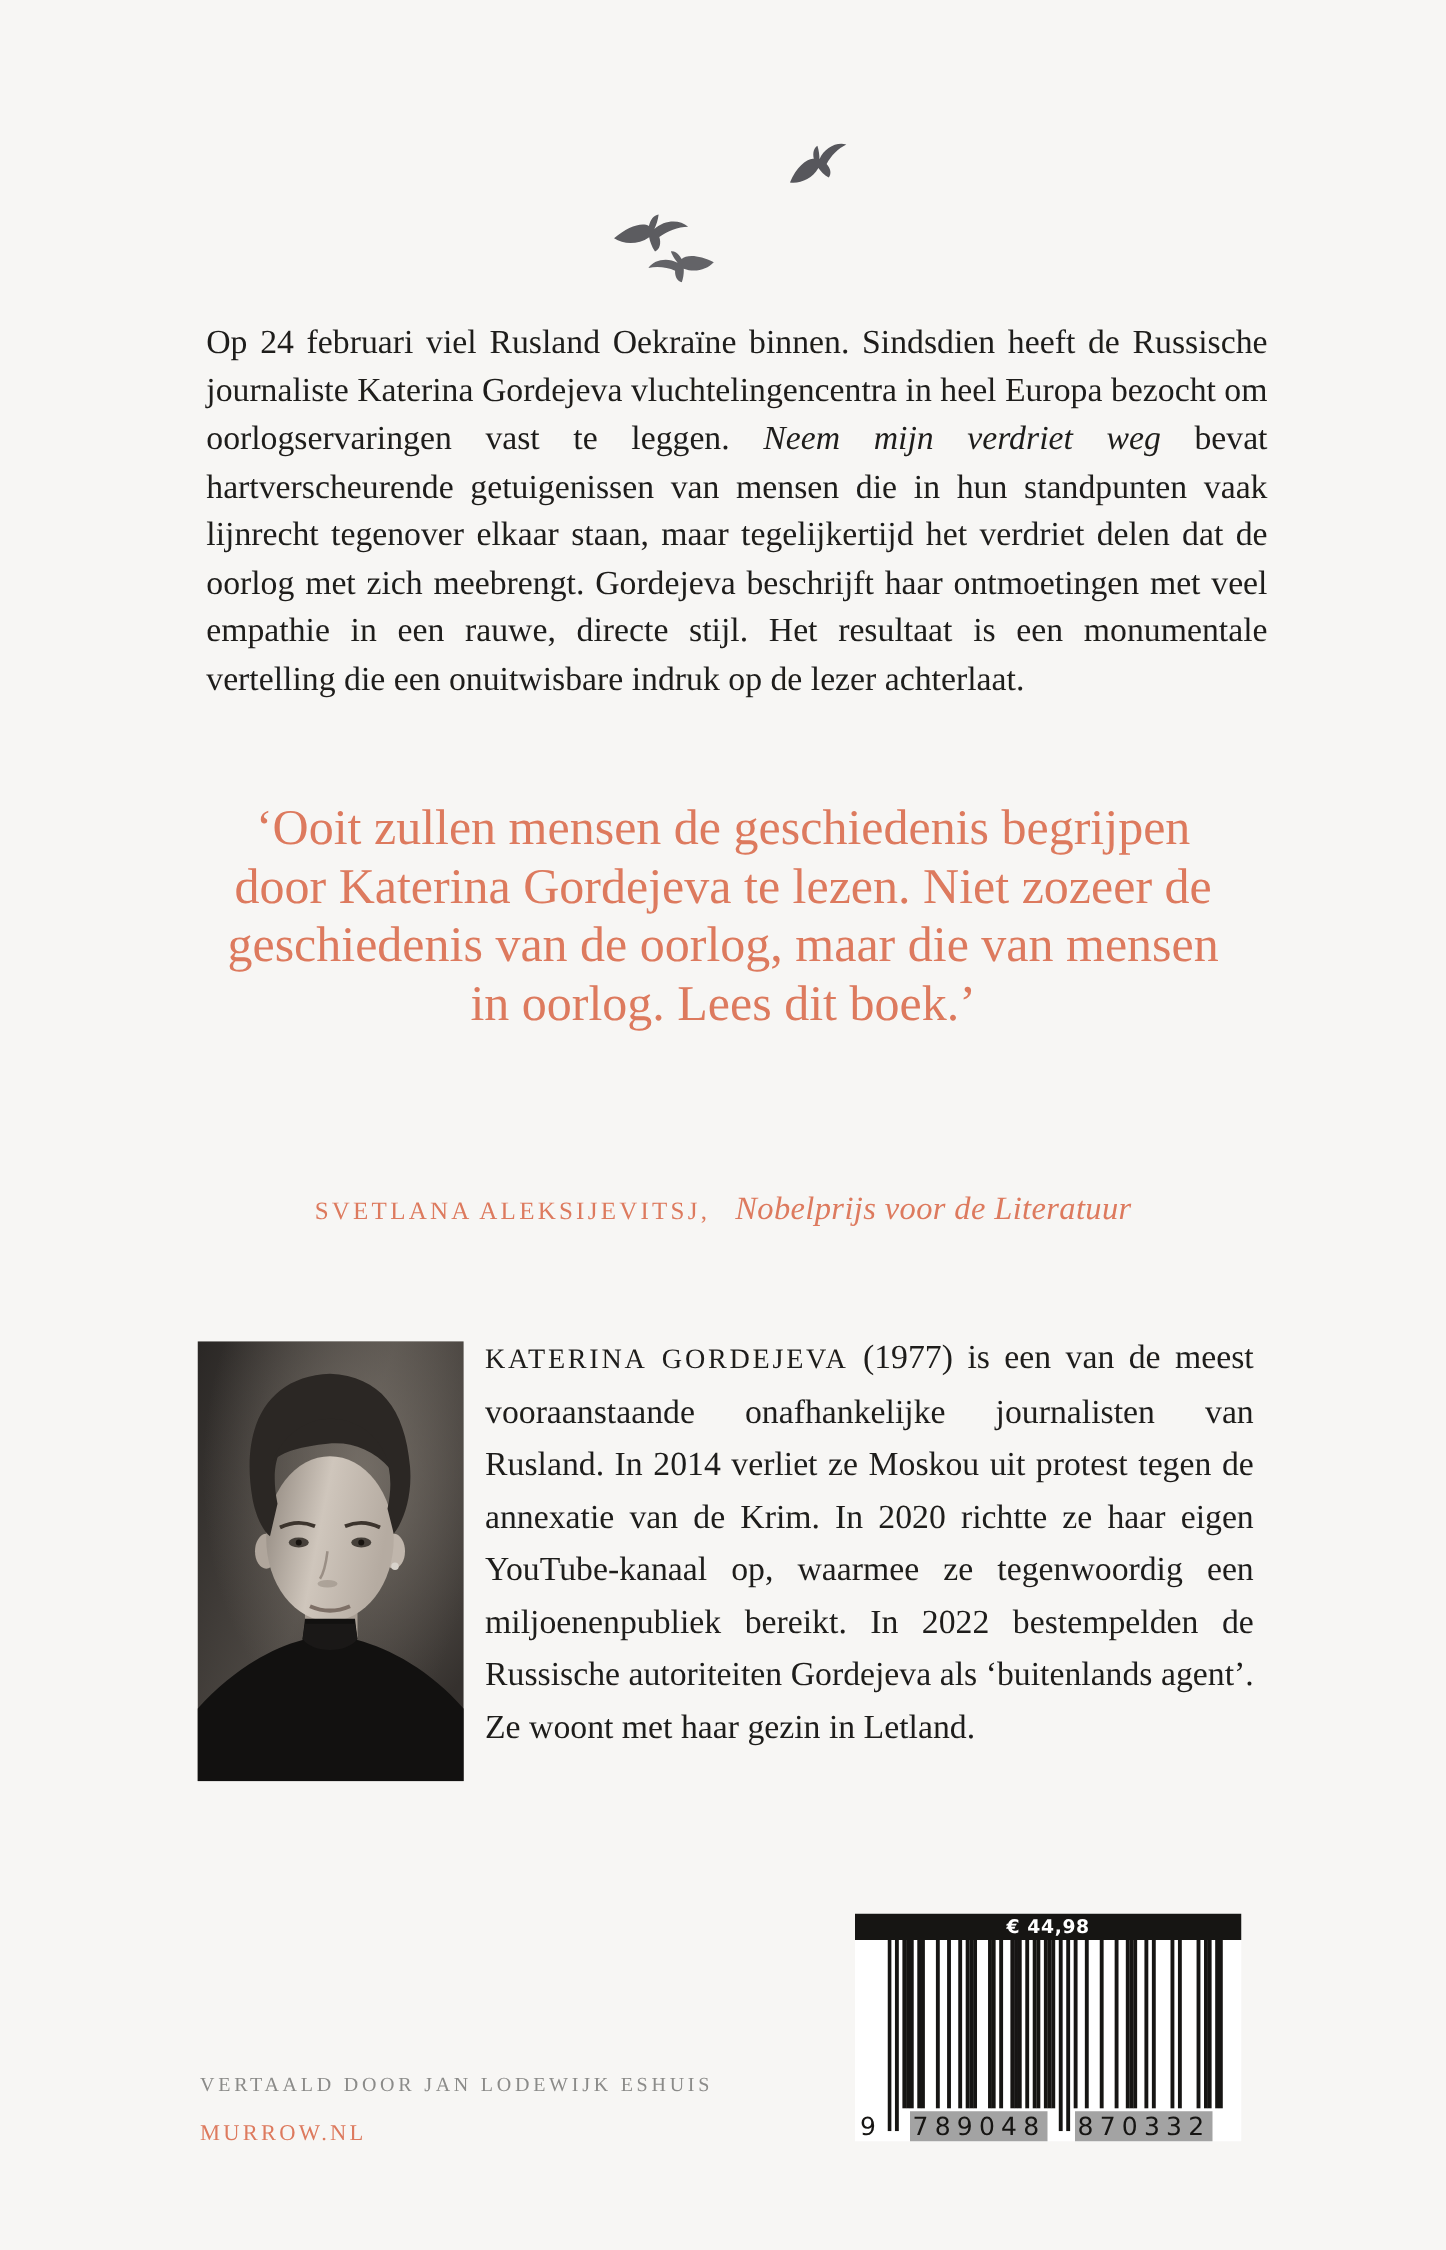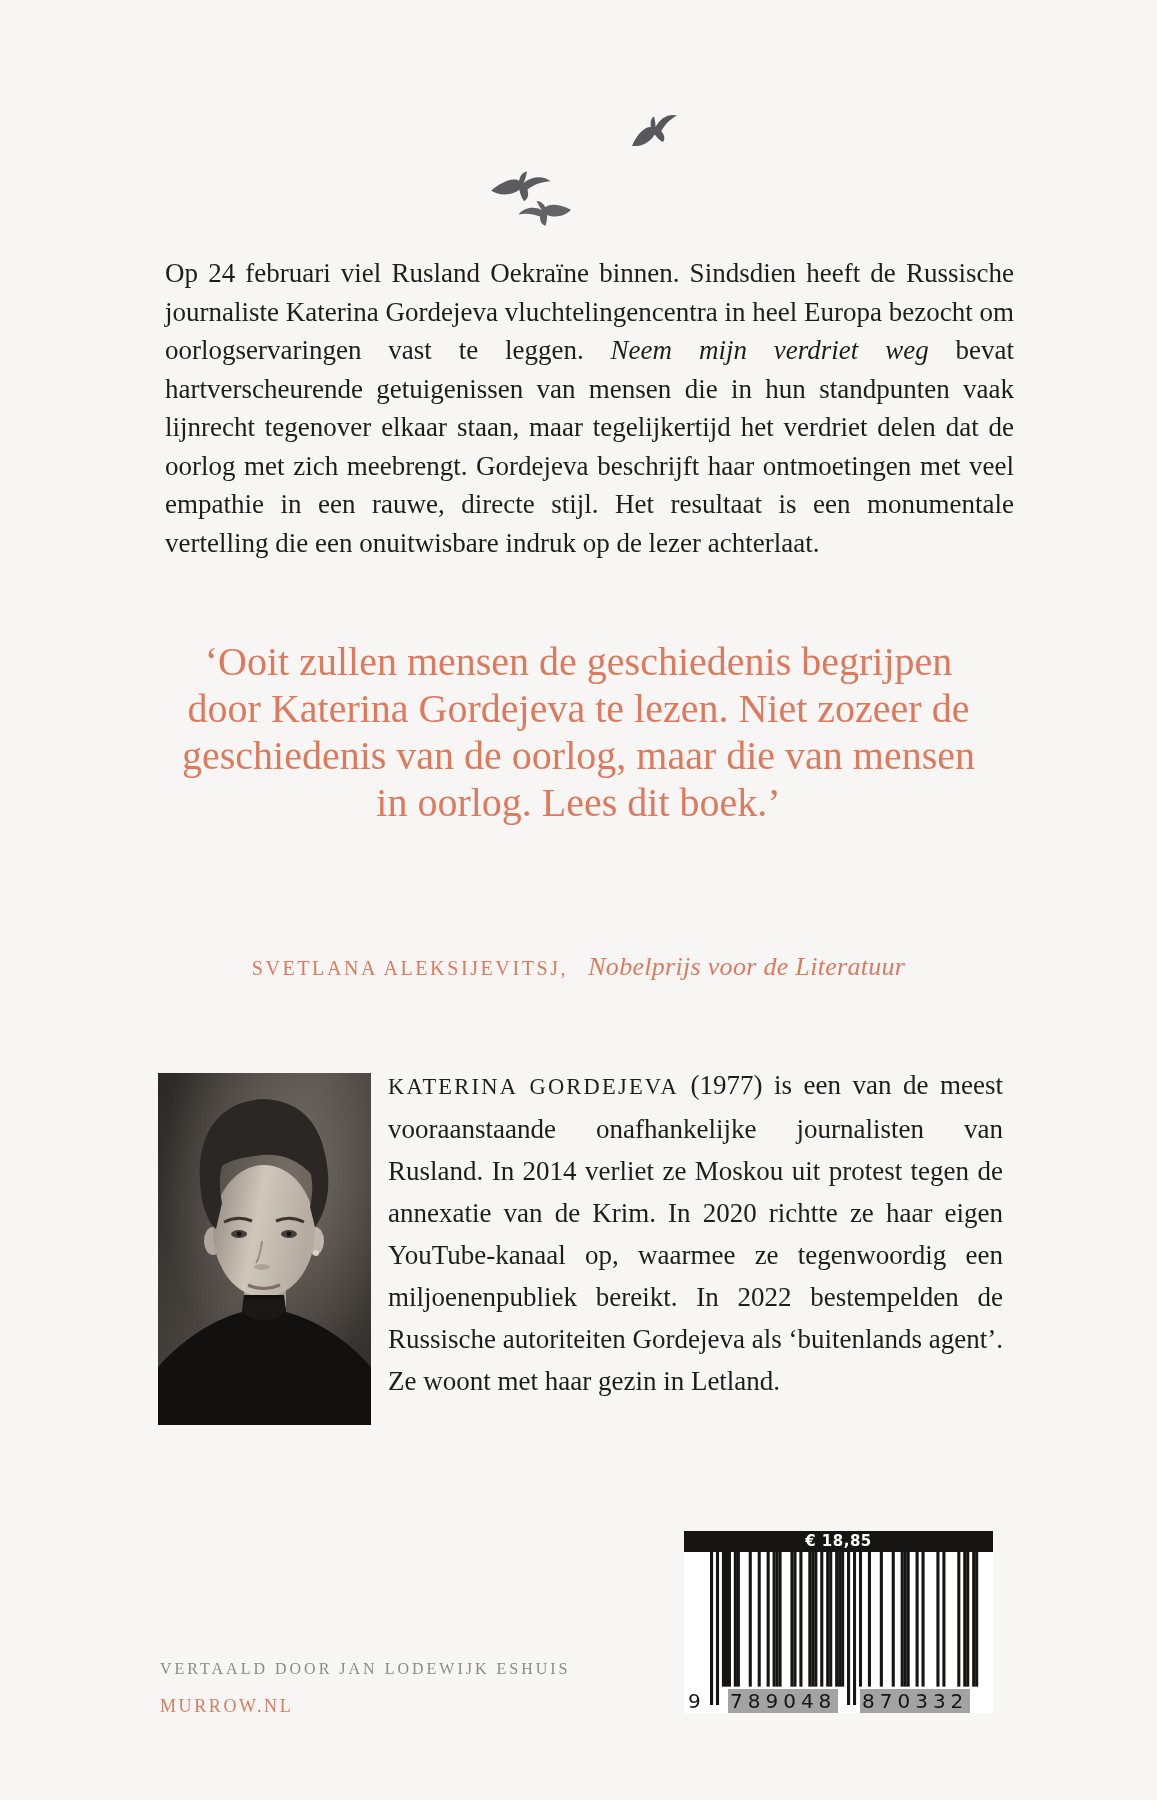--- a/index.html
+++ b/index.html
@@ -148,21 +148,21 @@
       <circle cx="158" cy="180" r="3" fill="#d8d3cc"></circle>
       <path d="M0 352 L0 294 C28 263 58 246 84 239 L86 222 L126 222 L128 239 C154 246 186 263 213 294 L213 352 Z" fill="#121110"></path>
       <path d="M84 238 C92 250 120 250 128 238 L126 226 L86 226 Z" fill="#1a1817"></path>
     </svg>
   </div>
 
   <p class="bio"><span class="author-caps">KATERINA GORDEJEVA</span><span> (1977) is een van de meest vooraanstaande onafhankelijke journalisten van Rusland. In 2014 verliet ze Moskou uit protest tegen de annexatie van de Krim. In 2020 richtte ze haar eigen YouTube-kanaal op, waarmee ze tegenwoordig een miljoenenpubliek bereikt. In 2022 bestempelden de Russische autoriteiten Gordejeva als ‘buitenlands agent’. Ze woont met haar gezin in Letland.</span></p>
 
   <div class="barcode">
     <div class="price-bar">
-      <span>€ 18,85</span>
+      <span>€ 44,98</span>
     </div>
     <svg class="bars" viewBox="0 0 95 50" preserveAspectRatio="none">
         <rect x="0" y="0" width="1.04" height="50"></rect>
         <rect x="2" y="0" width="1.04" height="50"></rect>
         <rect x="4" y="0" width="1.04" height="44"></rect>
         <rect x="5" y="0" width="1.04" height="44"></rect>
         <rect x="6" y="0" width="1.04" height="44"></rect>
         <rect x="8" y="0" width="1.04" height="44"></rect>
         <rect x="9" y="0" width="1.04" height="44"></rect>
         <rect x="13" y="0" width="1.04" height="44"></rect>

